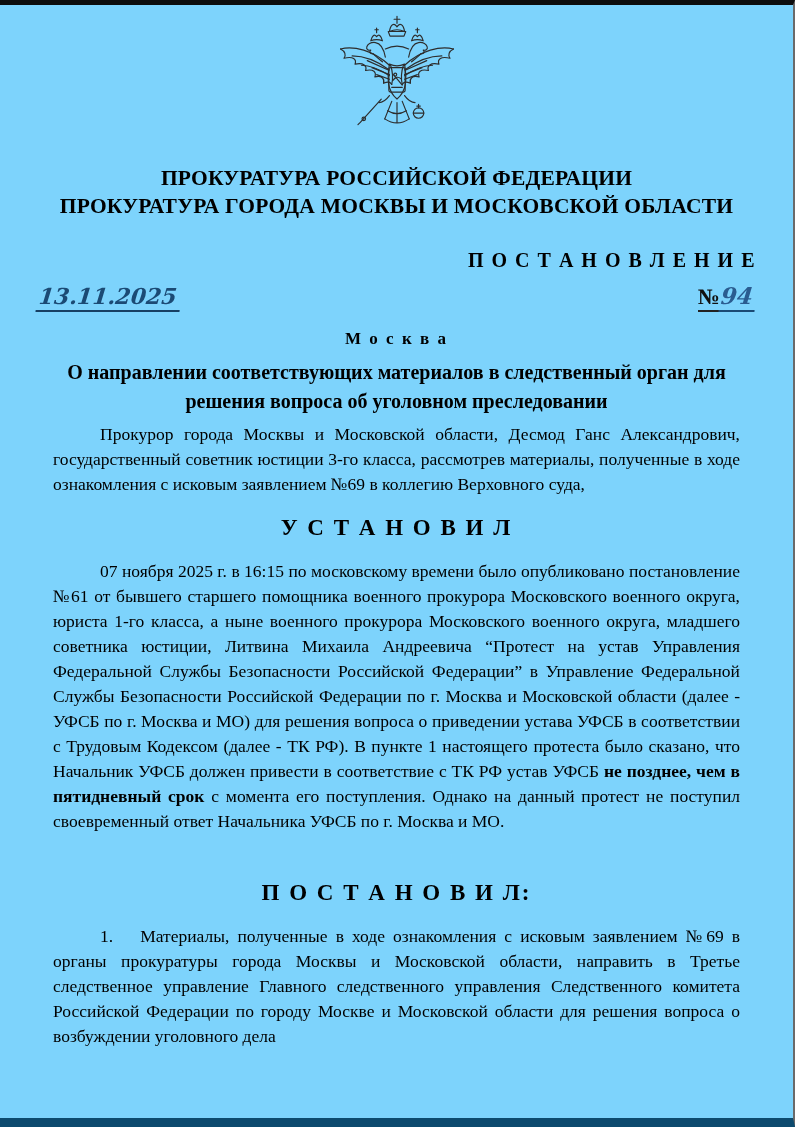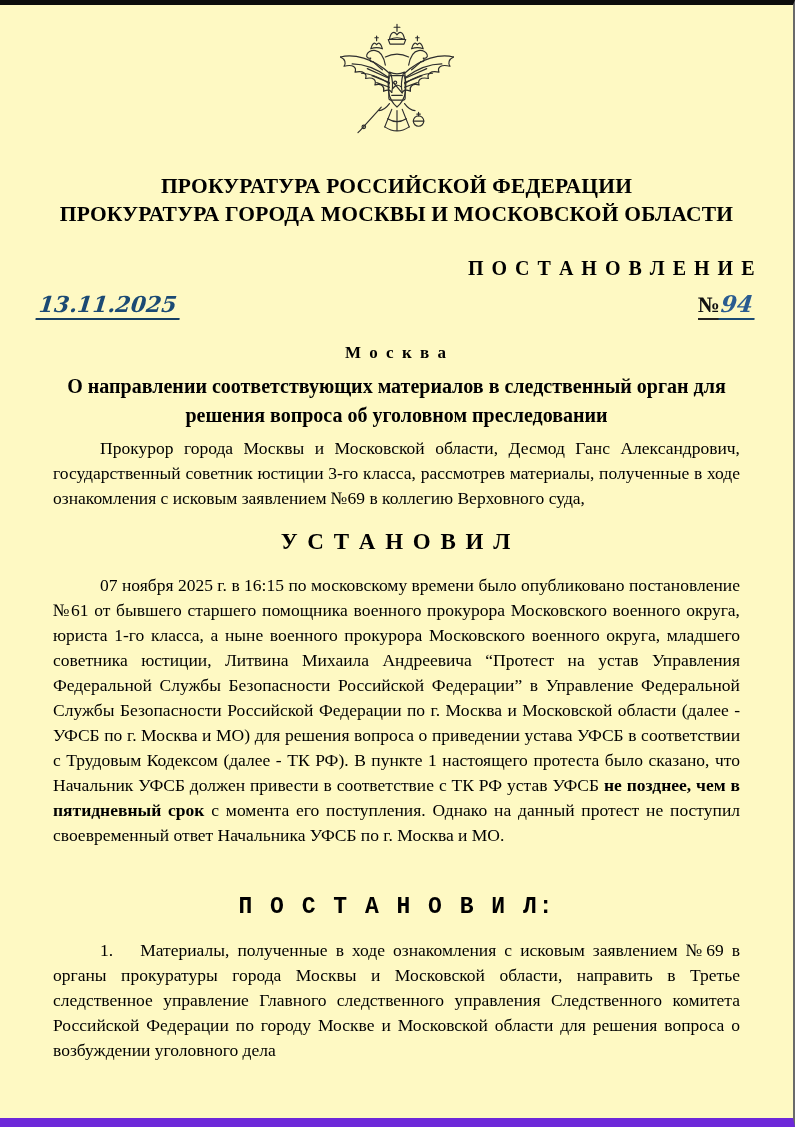--- a/index.html
+++ b/index.html
@@ -1,25 +1,25 @@
 <!DOCTYPE html>
 <html lang="ru"><head>
 <meta charset="utf-8">
 <style>
   html, body { margin: 0; padding: 0; background: #ffffff; }
   .page {
     position: relative;
     width: 795px;
     height: 1127px;
     box-sizing: border-box;
-    background: #fef9c3;
+    background: #7dd3fc;
     border-top: 5px solid #0d0d0d;
-    border-bottom: 9px solid #6d28d9;
+    border-bottom: 9px solid #0c4a6e;
     border-right: 2px solid #6a6a6a;
-    padding: 8px 37px;
+    padding: 0 37px;
     overflow: hidden;
     font-family: "Liberation Serif", "DejaVu Serif", serif;
     color: #000000;
   }
   .emblem-wrap { text-align: center; margin-top: 7px; height: 140px; }
   .org-lines { text-align: center; margin-top: 12px; }
   .org-line {
     font-weight: bold; font-size: 21.5px; line-height: 28px;
     letter-spacing: 0.2px; white-space: nowrap;
   }
@@ -42,37 +42,37 @@
   .num-sign {
     font-size: 22px; font-weight: bold; color: #111;
     border-bottom: 2px solid #222; padding-bottom: 1px;
   }
   .num-val {
     color: #2a5c90; border-bottom: 2px solid #1b4a74;
     padding: 0 3px 1px 1px; font-size: 23px;
   }
   .city-line {
     text-align: center; font-weight: bold; font-size: 17px;
-    letter-spacing: 2px; margin-top: 22px; line-height: 21px;
+    letter-spacing: 2px; margin-top: 16px; line-height: 21px;
   }
   .subject {
     text-align: center; font-weight: bold; font-size: 20px;
     line-height: 29px; margin: 9px auto 0; max-width: 706px;
   }
   .body-par {
     font-size: 17.5px; line-height: 25px;
     text-align: justify; text-indent: 47px; margin: 16px;
   }
   .intro { margin-top: 6px; }
   .section-heading {
     text-align: center; font-weight: bold; font-size: 23px;
     letter-spacing: 2px; line-height: 30px;
   }
   .ustanovil { margin-top: 10px; margin-bottom: 9px; }
-  .postanovil { margin-top: 44px; margin-bottom: 10px; font-family: Liberation Mono, monospace; }
+  .postanovil { margin-top: 44px; margin-bottom: 10px; }
   .bold-inline { font-weight: bold; }
   .res-num { margin-right: 27px; }
   svg .ln { fill: none; stroke: #2d2d2d; stroke-width: 2;
     stroke-linecap: round; stroke-linejoin: round; }
 </style>
 </head>
 <body>
 
 <div class="page">
 

